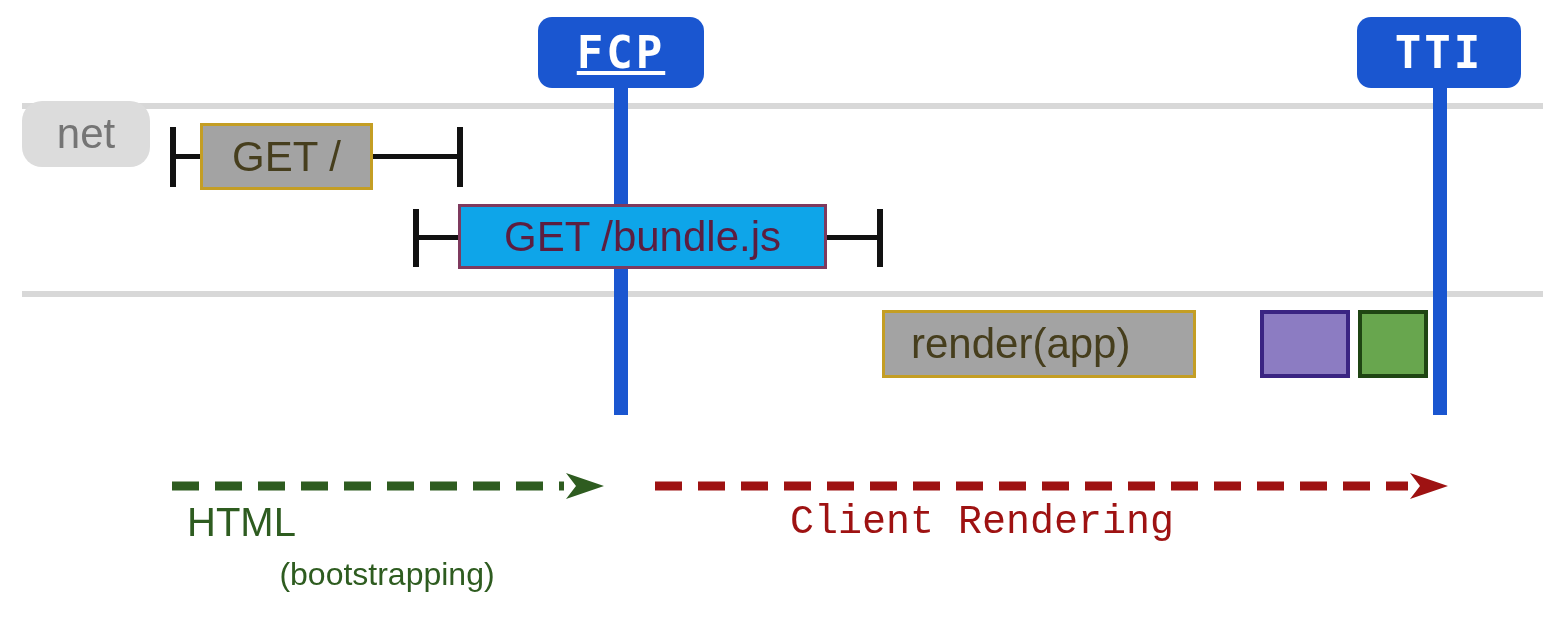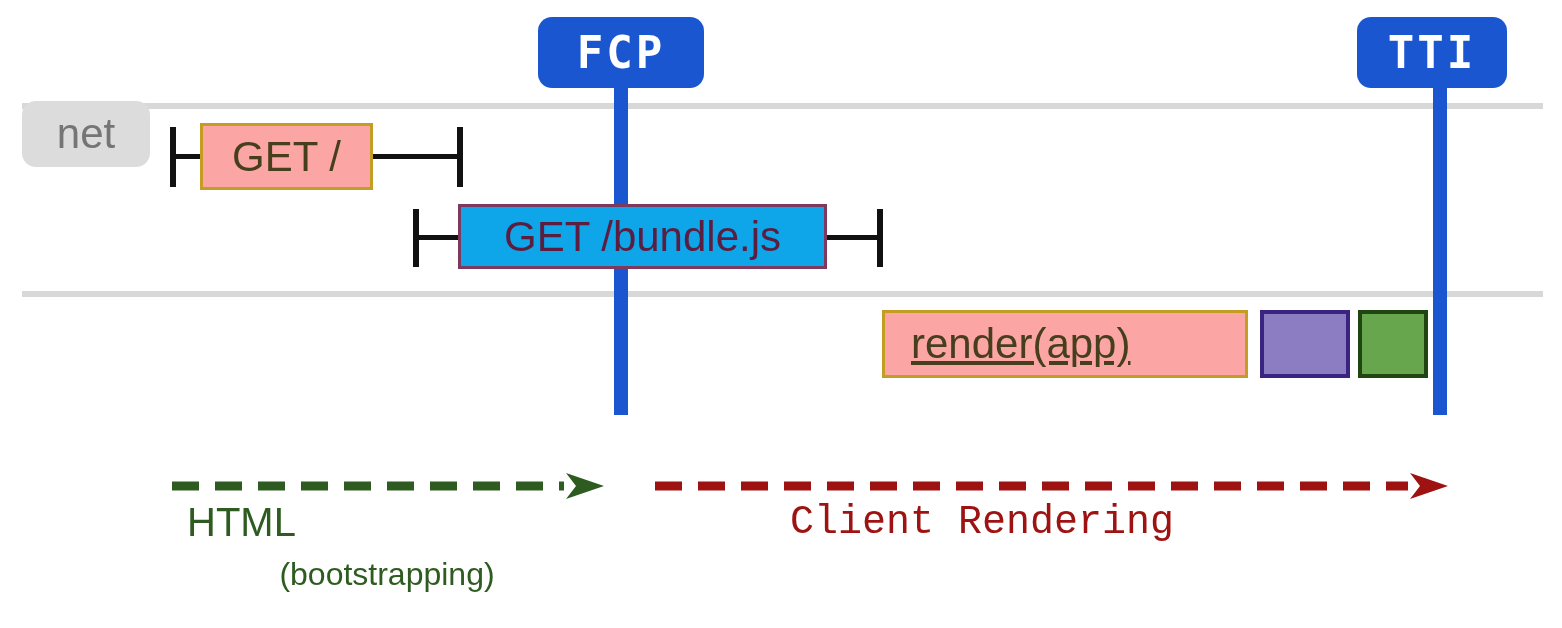--- a/index.html
+++ b/index.html
@@ -26,42 +26,42 @@
     position: absolute;
     background: #dcdcdc;
     color: #757575;
     border-radius: 14px;
     font-size: 42px;
     display: flex;
     align-items: center;
     justify-content: center;
     z-index: 2;
   }
-  .lane-label.net { left: 22px; top: 101px; width: 128px; height: 66px; }
+  .lane-label.net { left: 22px; top: 101px; width: 128px; height: 66px; border-radius: 20px; }
   .lane-label.js  { left: 22px; top: 291px; width: 115px; height: 66px; }
 
   
   .marker-badge {
     position: absolute;
     top: 17px;
     height: 71px;
     background: #1a56d0;
     border-radius: 14px;
     color: #ffffff;
     font-family: "DejaVu Sans Mono", monospace;
     font-weight: bold;
     font-size: 44px;
     letter-spacing: 3px;
     display: flex;
     align-items: center;
     justify-content: center;
     z-index: 6;
   }
-  .marker-badge.fcp { left: 538px; width: 166px; }
-  .marker-badge.tti { left: 1357px; width: 150px; }
+  .marker-badge.fcp { left: 538px; width: 166px; text-decoration: underline; }
+  .marker-badge.tti { left: 1357px; width: 164px; }
   .marker-line {
     position: absolute;
     top: 88px;
     width: 14px;
     height: 327px;
     background: #1a56d0;
     z-index: 3;
   }
   .marker-line.fcp { left: 614px; }
   .marker-line.tti { left: 1433px; }
@@ -69,29 +69,29 @@
   
   .task-box {
     position: absolute;
     box-sizing: border-box;
     display: flex;
     align-items: center;
     justify-content: center;
     font-size: 42px;
     z-index: 4;
   }
-  .task-box.yellow { background: #fca5a5; border: 3px solid #c49e24; color: #463e1d; }
+  .task-box.yellow { background: #a3a3a3; border: 3px solid #c49e24; color: #463e1d; }
   .task-box.pink   { background: #0ea5e9; border: 3px solid #7e3a5e; color: #5c1e40; }
   .task-box.purple { background: #8c7cc2; border: 4px solid #3a2482; }
   .task-box.green  { background: #68a64e; border: 4px solid #1f4513; }
 
   #task-get-root   { left: 200px; top: 123px; width: 173px; height: 67px; }
   #task-get-bundle { left: 458px; top: 204px; width: 369px; height: 65px; }
-  #task-render-app { left: 882px; top: 310px; width: 366px; height: 68px;
-                     justify-content: flex-start; padding-left: 26px; text-decoration: underline; }
+  #task-render-app { left: 882px; top: 310px; width: 314px; height: 68px;
+                     justify-content: flex-start; padding-left: 26px; }
   #task-purple     { left: 1260px; top: 310px; width: 90px; height: 68px; }
   #task-green      { left: 1358px; top: 310px; width: 70px; height: 68px; }
 
   
   .whisk-bar {
     position: absolute;
     width: 6px;
     background: #111111;
     z-index: 4;
   }

